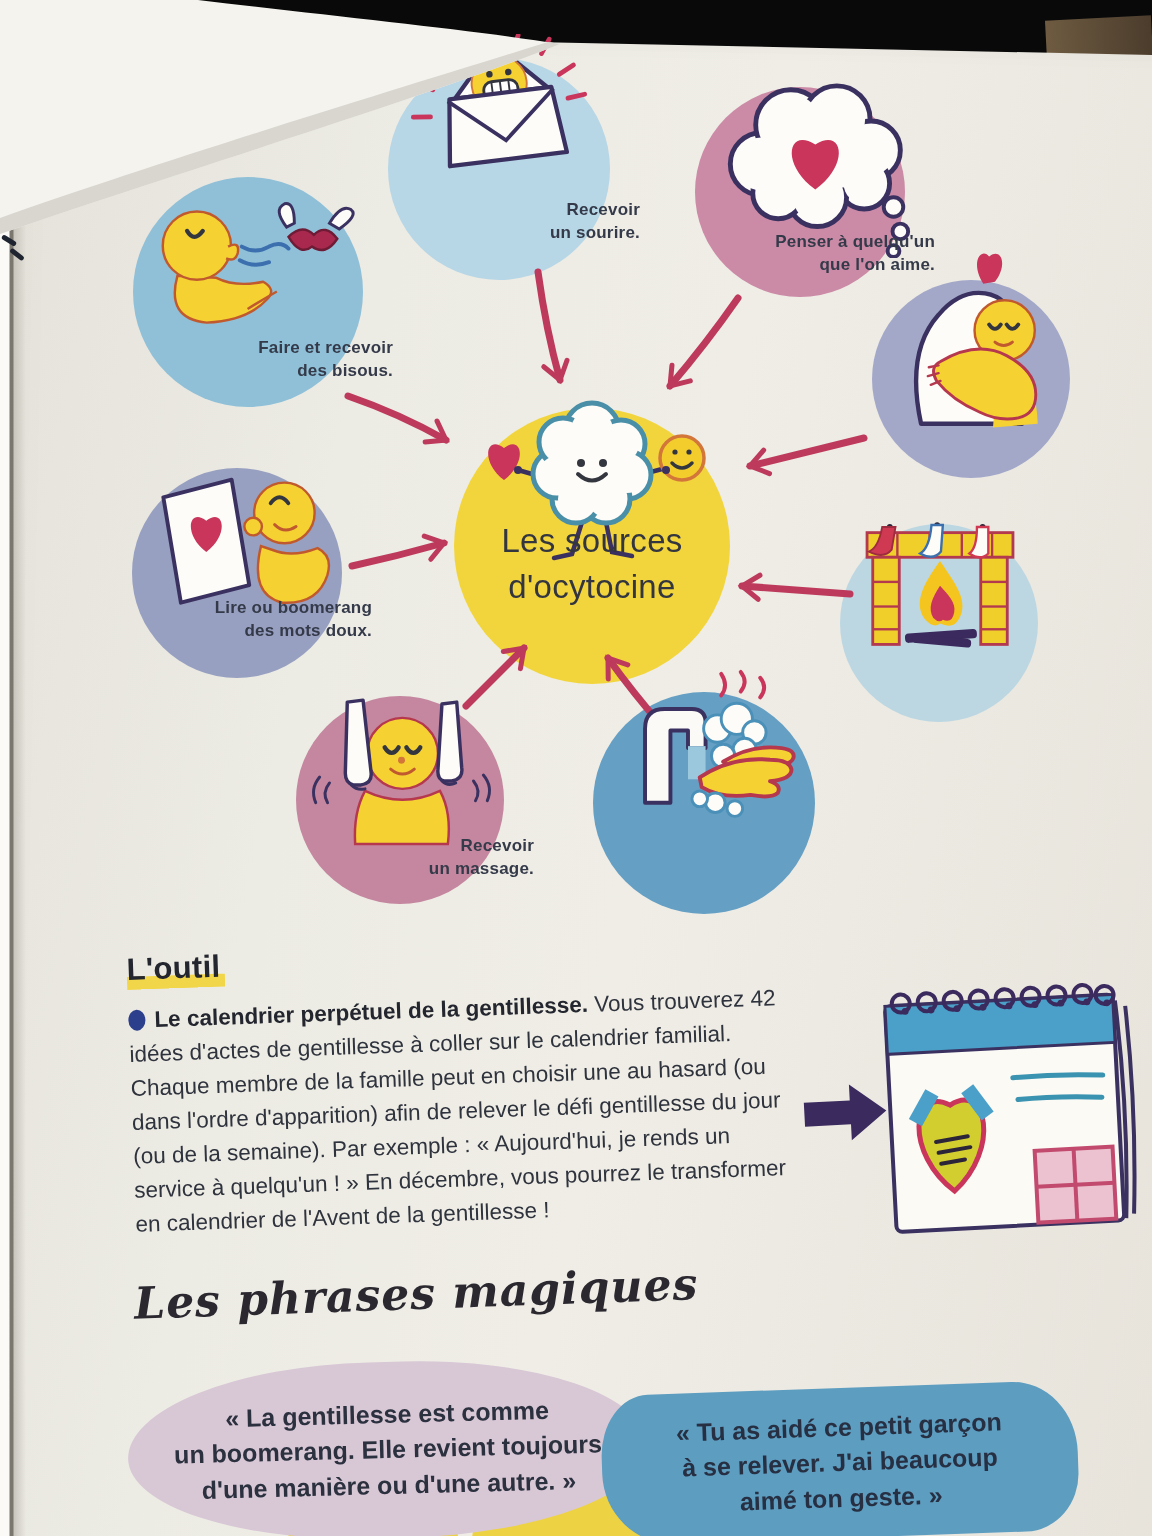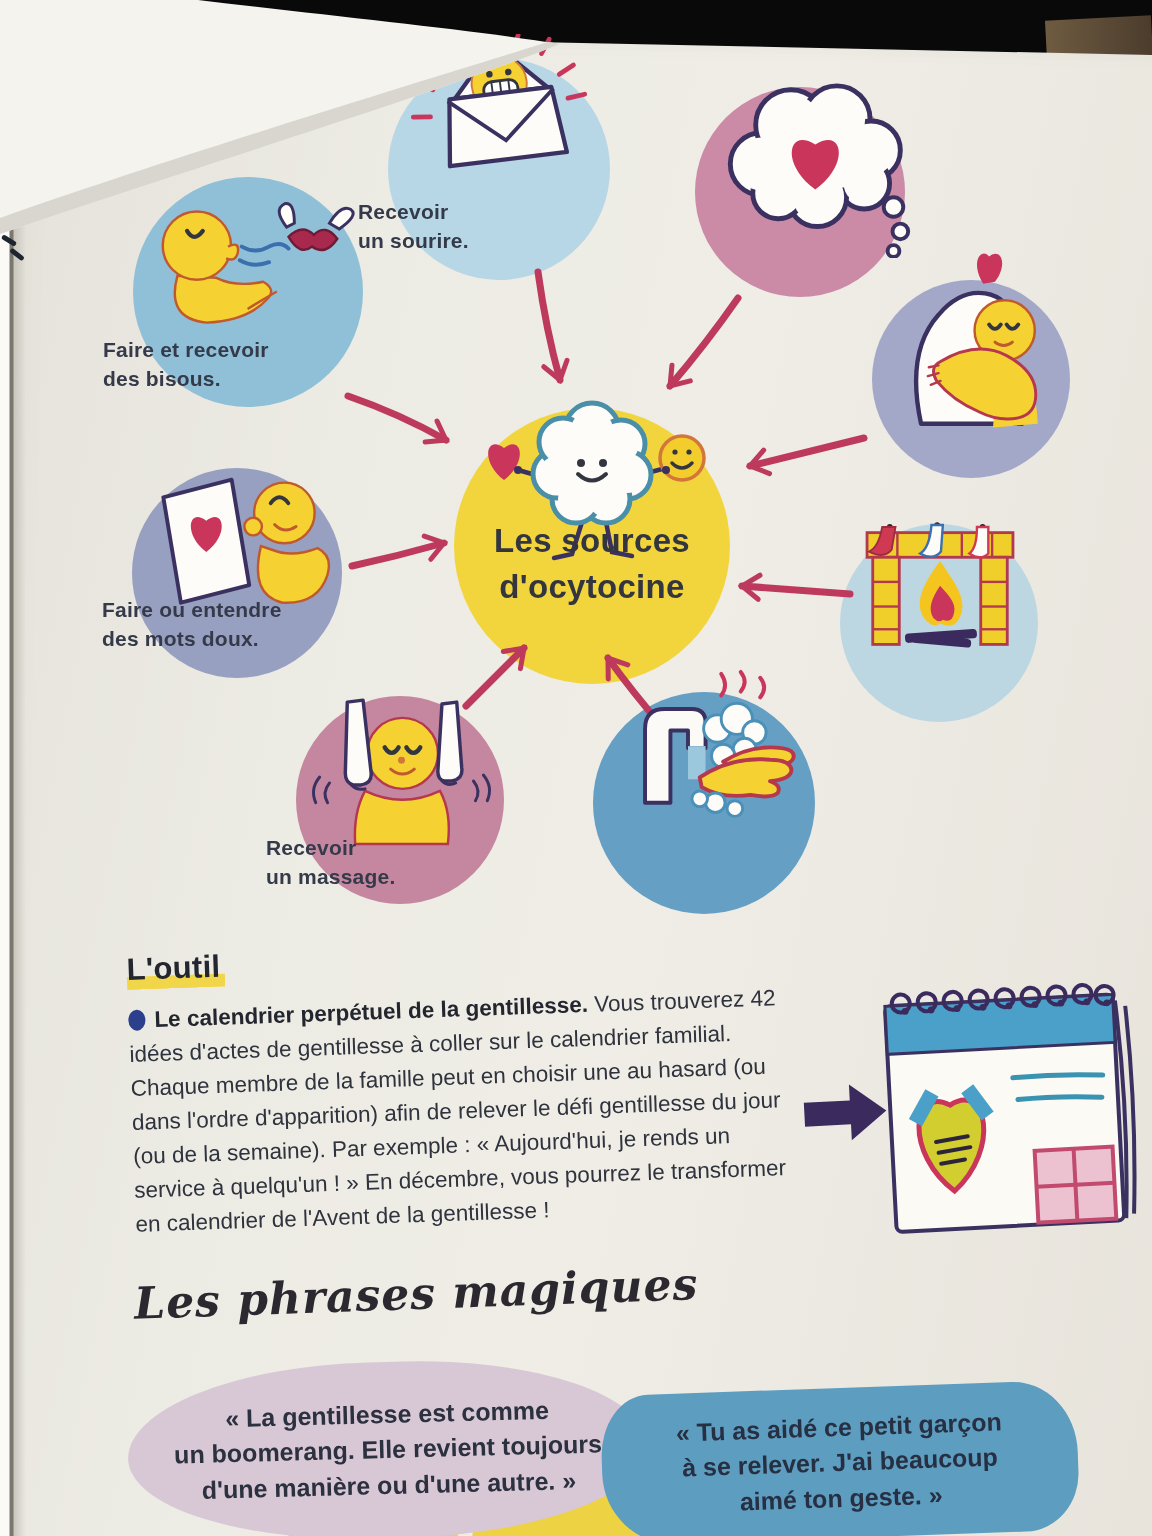--- a/index.html
+++ b/index.html
@@ -20,25 +20,25 @@
   }
   .gutter{position:absolute;left:0;top:210px;width:26px;height:1326px;
     background:linear-gradient(90deg,#fbfaf7 0 9px,#7a776f 10px 13px,#c9c6be 14px,rgba(201,198,190,0) 100%);}
   .ink-dash{position:absolute;width:16px;height:5px;background:#1e2430;border-radius:3px;}
   .curl{position:absolute;left:0;top:0;}
   .content{position:absolute;left:0;top:0;width:1152px;height:1536px;}
 
   .node,.circle,.label,.illus,.center-title{position:absolute;}
   .circle{border-radius:50%;}
   .label{
-    text-align:left;font-weight:bold;font-size:21px;line-height:1.36;
+    text-align:right;font-weight:bold;font-size:17px;line-height:1.36;
     color:#343a49;white-space:pre-line;letter-spacing:.2px;
   }
   .center-title{
-    text-align:center;font-weight:bold;font-size:33px;line-height:1.38;
+    text-align:center;font-weight:normal;font-size:33px;line-height:1.38;
     color:#33363f;white-space:pre-line;letter-spacing:.3px;
   }
   .arrows{position:absolute;left:0;top:0;}
 
   
   .outil{position:absolute;left:126px;top:952px;width:660px;transform:rotate(-2deg);transform-origin:left top;color:#2f333d;}
   .outil h2{
     margin:0 0 14px 0;font-size:31px;font-weight:bold;color:#23262e;display:inline-block;
     box-shadow:inset 0 -13px 0 #f2d64a;padding:0 4px 2px 0;letter-spacing:.3px;
   }
@@ -345,21 +345,23 @@
       <rect x="234" y="212" width="78" height="72" fill="#ecc2d0" stroke="#c24a6e" stroke-width="4"></rect>
       <line x1="273" y1="212" x2="273" y2="284" stroke="#c24a6e" stroke-width="4"></line>
       <line x1="234" y1="248" x2="312" y2="248" stroke="#c24a6e" stroke-width="4"></line>
     </g>
   </svg>
 
   <div class="label" style="left:103px;top:336px;width:290px">Faire et recevoir
 des bisous.</div>
   <div class="label" style="left:358px;top:198px;width:282px">Recevoir
 un sourire.</div>
-  <div class="label" style="left:102px;top:596px;width:270px">Faire ou entendre
+  <div class="label" style="left:665px;top:230px;width:270px">Penser à quelqu'un
+que l'on aime.</div>
+  <div class="label" style="left:102px;top:596px;width:270px">Lire ou boomerang
 des mots doux.</div>
   <div class="label" style="left:266px;top:834px;width:268px">Recevoir
 un massage.</div>
   <div class="center-title" style="left:444px;top:518px;width:296px">Les sources
 d'ocytocine</div>
 
   <div class="outil">
     <h2>L'outil</h2>
     <p><span class="bullet"></span><span class="lead">Le calendrier perpétuel de la gentillesse.</span><span> Vous trouverez 42 idées d'actes de gentillesse à coller sur le calendrier familial. Chaque membre de la famille peut en choisir une au hasard (ou dans l'ordre d'apparition) afin de relever le défi gentillesse du jour (ou de la semaine). Par exemple : « Aujourd'hui, je rends un service à quelqu'un ! » En décembre, vous pourrez le transformer en calendrier de l'Avent de la gentillesse !</span></p>
   </div>

